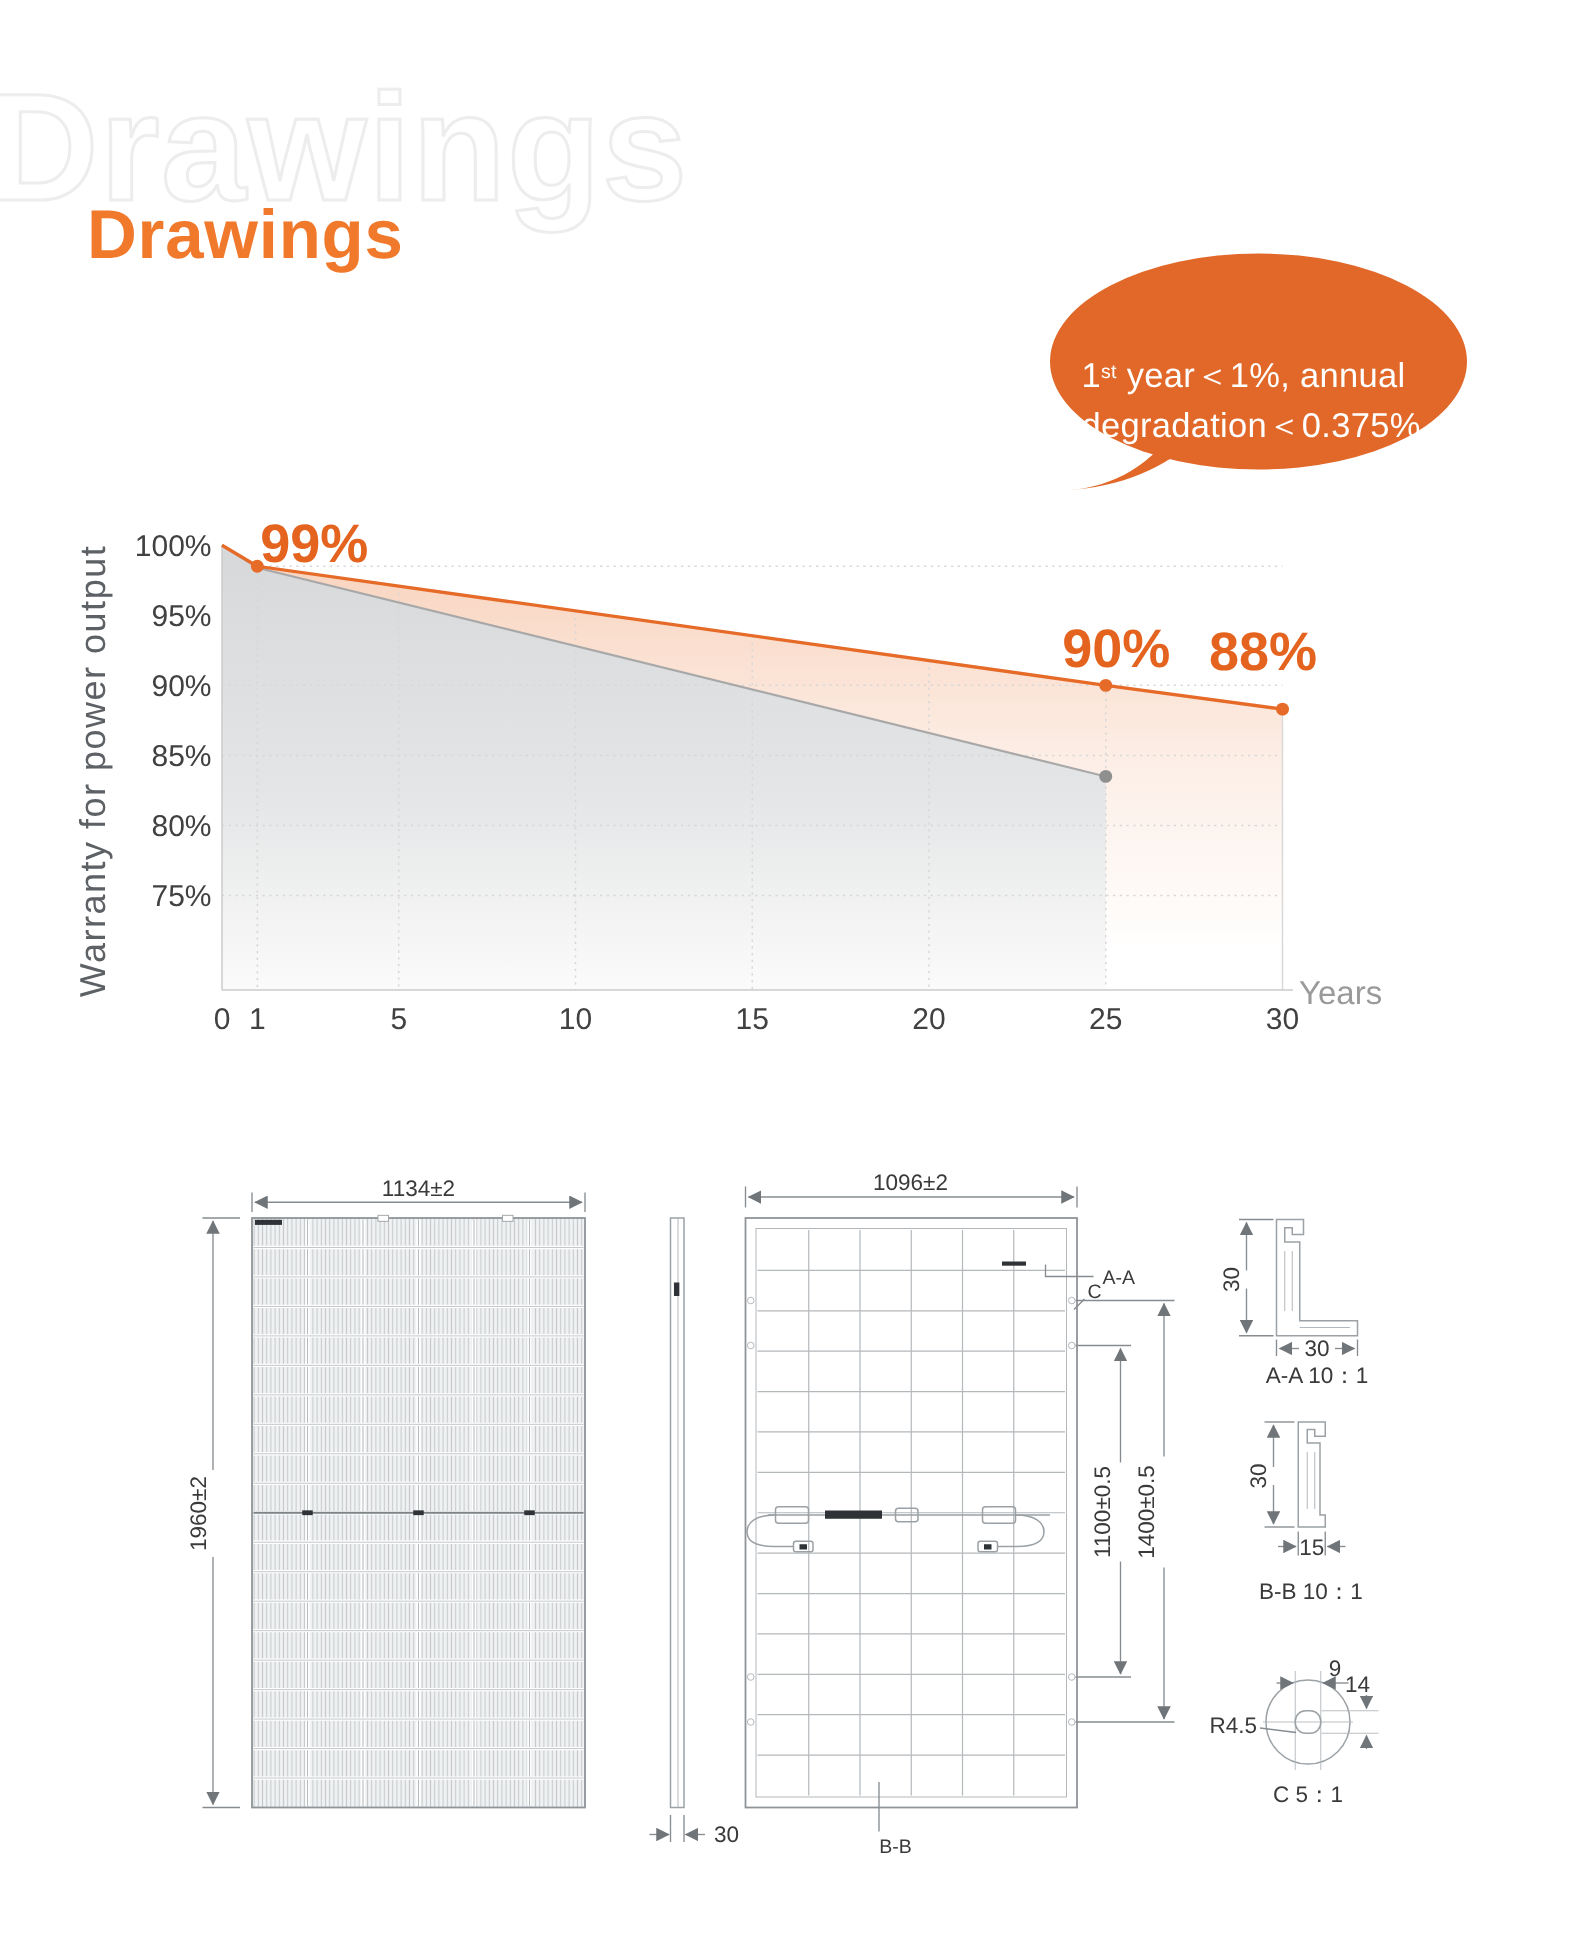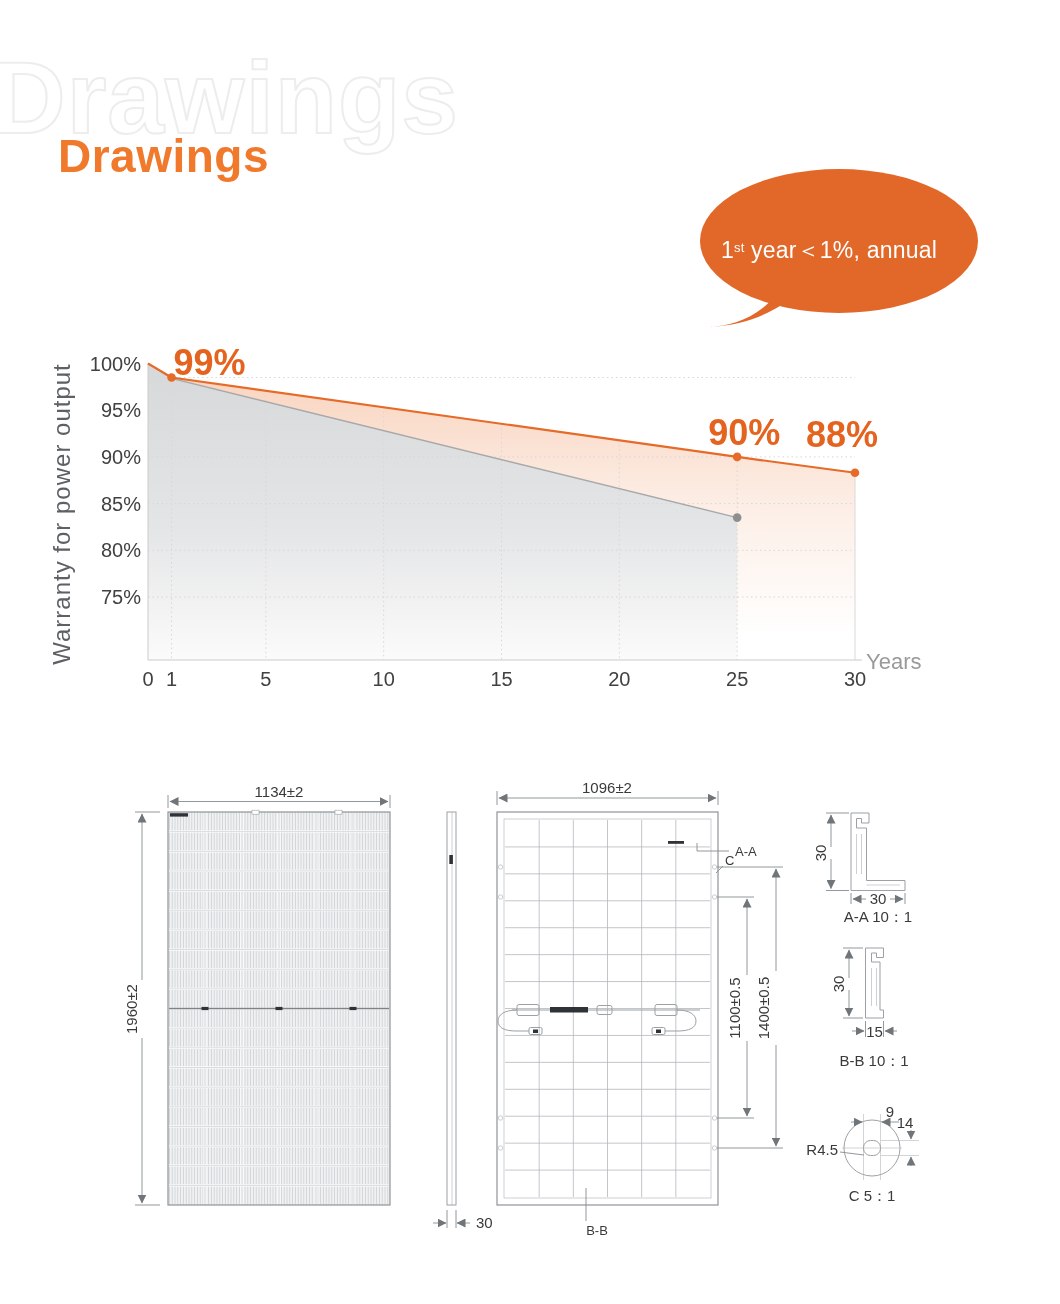--- a/index.html
+++ b/index.html
@@ -45,20 +45,21 @@
 <div class="watermark" style="-webkit-text-stroke: 2px rgb(237, 237, 237);">Drawings</div>
 <h1 class="page-title" style="color: rgb(241, 121, 44);">Drawings</h1>
 
 <div class="callout">
   <svg width="330" height="190" viewBox="0 0 330 190">
     <path id="bubble-tail" d="M 120 120 C 100 152 70 163 44 164 C 84 162 112 148 132 130 Z" fill="#e16829"></path>
     <ellipse id="bubble-ellipse" cx="174" cy="78" rx="139" ry="72" fill="#e16829"></ellipse>
   </svg>
   <div class="callout-text">
     <div><span>1</span><sup>st</sup><span> year＜1%, annual</span></div>
+    <div>degradation＜0.375%</div>
   </div>
 </div>
 
 <svg id="chart" width="1060" height="385" viewBox="0 0 1060 385">
   <defs>
     <linearGradient id="gradOrange" x1="0" y1="0" x2="0" y2="1">
       <stop offset="0" stop-color="#eb7a3a" stop-opacity="0.34"></stop>
       <stop offset="0.5" stop-color="#eb7a3a" stop-opacity="0.12"></stop>
       <stop offset="0.92" stop-color="#eb7a3a" stop-opacity="0"></stop>
     </linearGradient>

